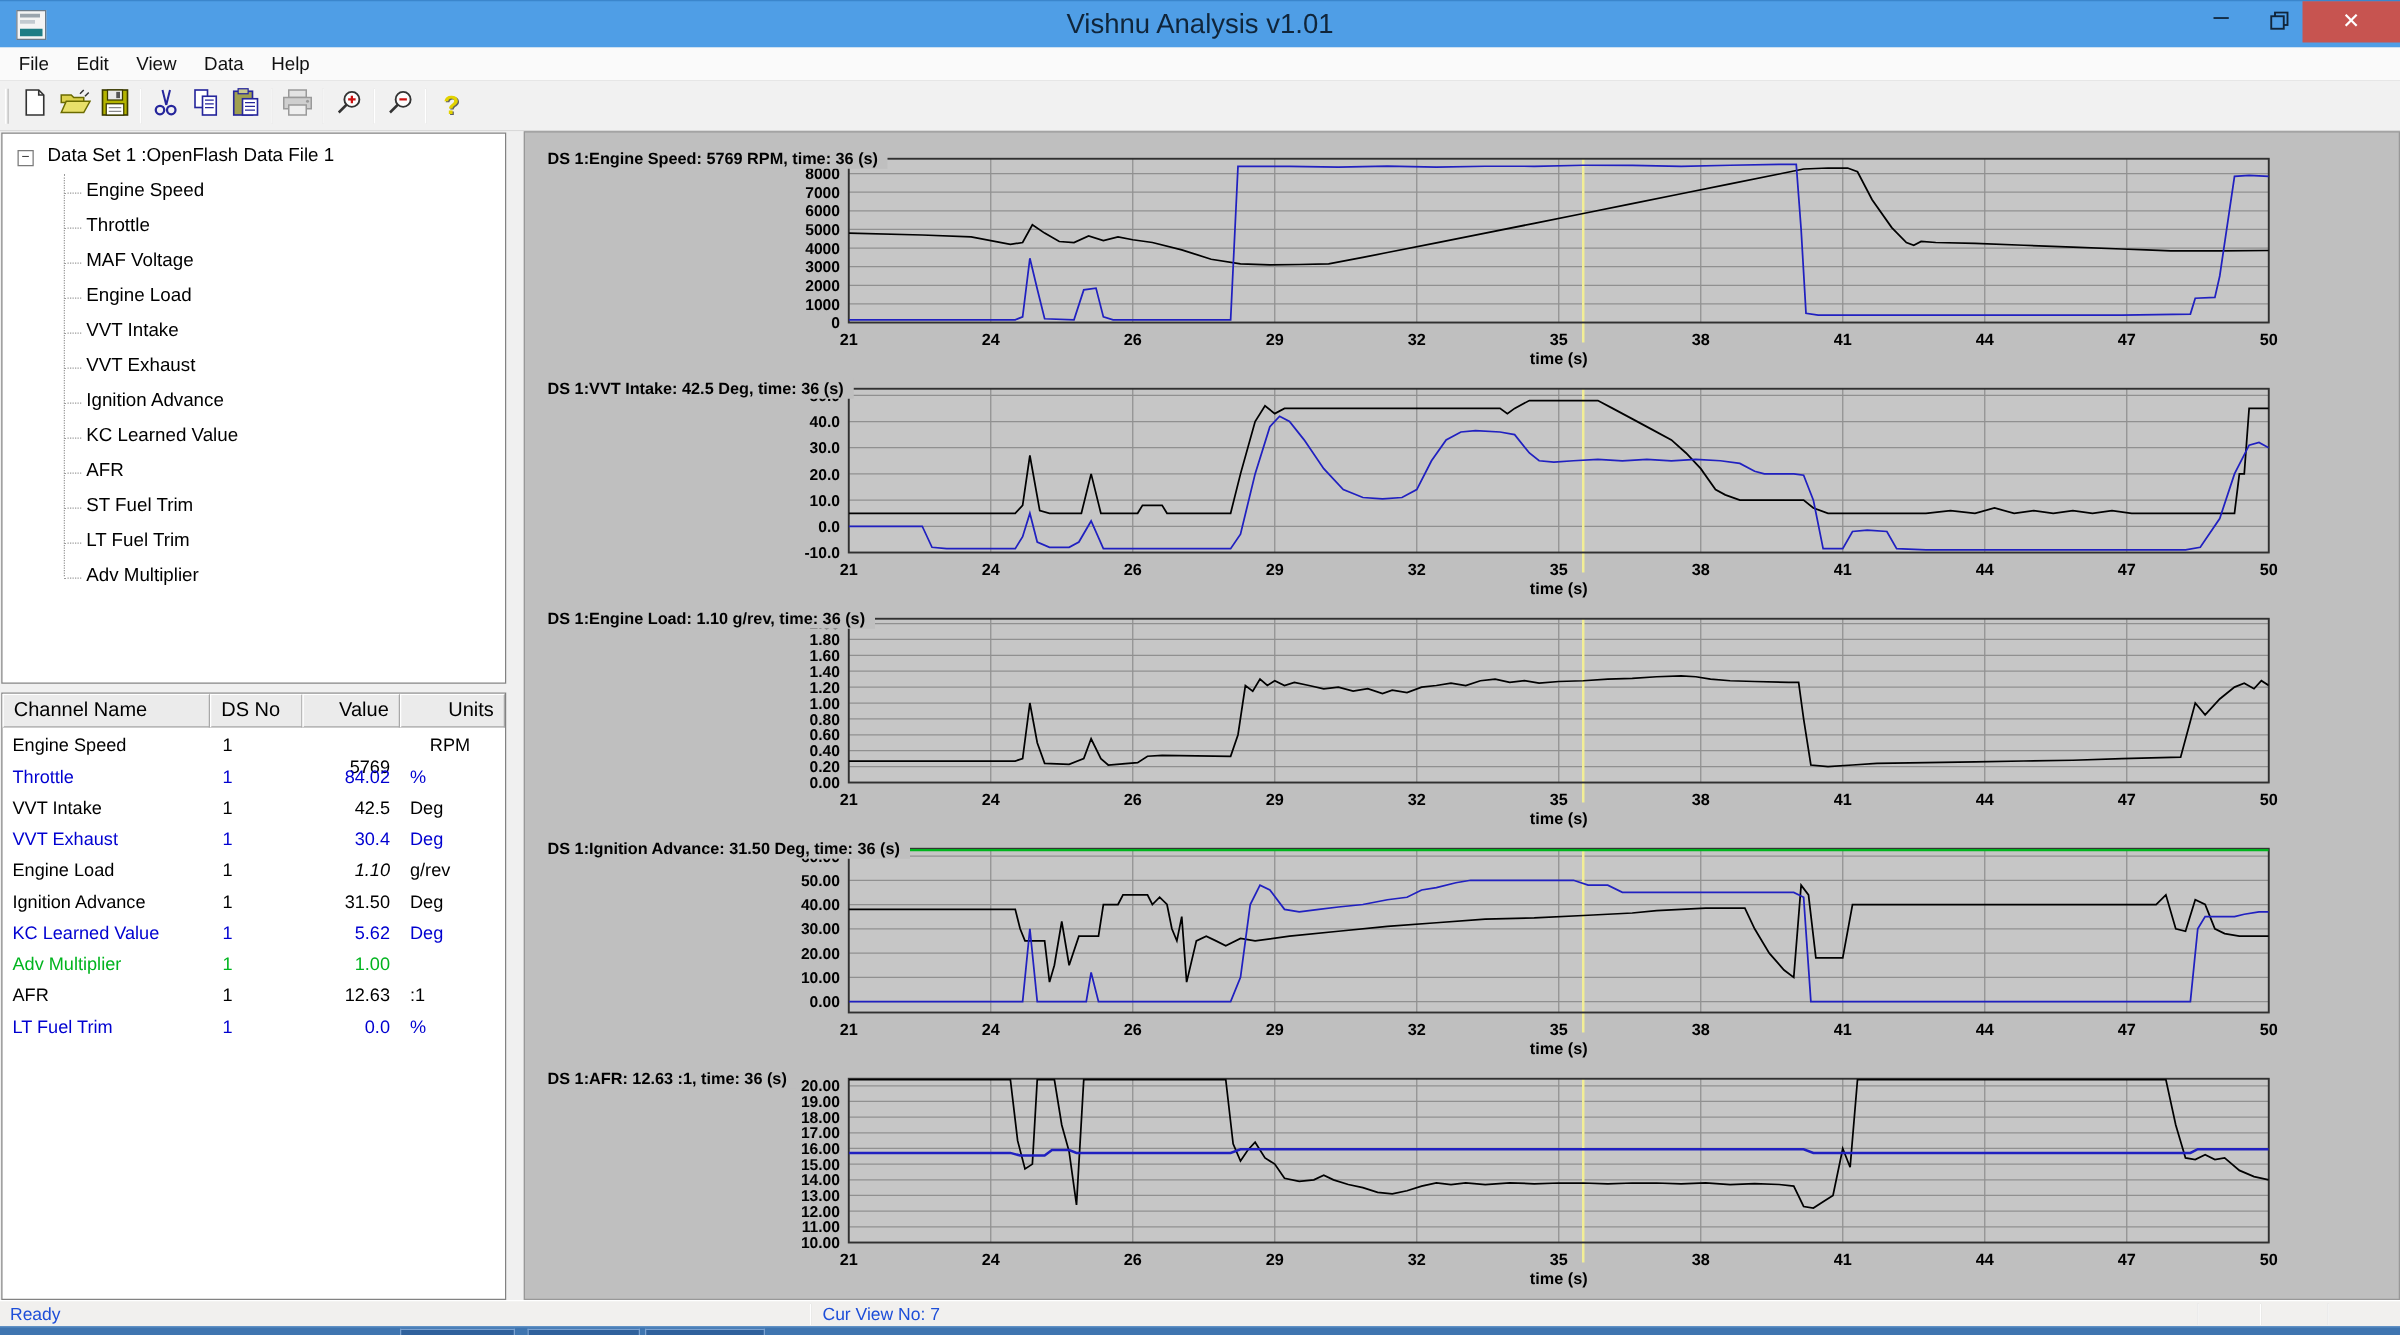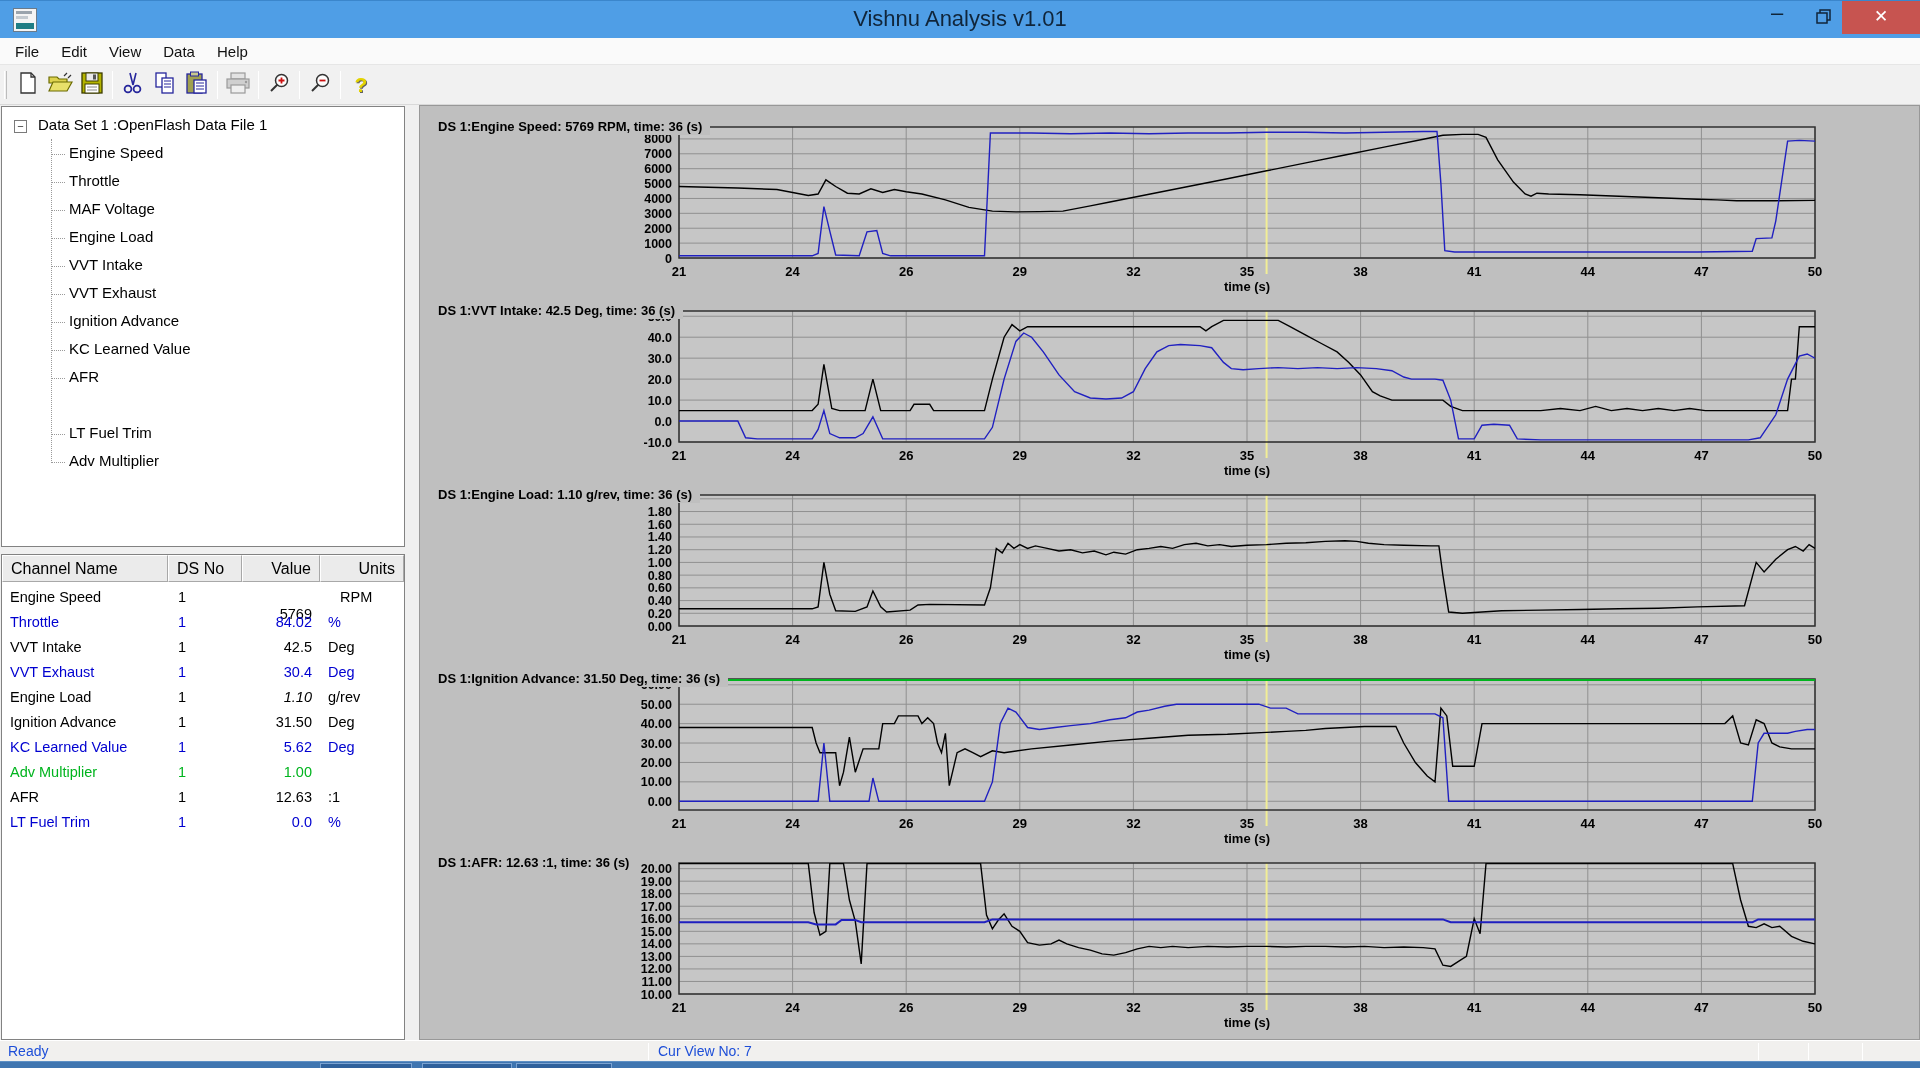--- a/index.html
+++ b/index.html
@@ -221,20 +221,24 @@
         <div class="tree-item-label">Ignition Advance</div>
       </div>
       <div class="tree-item" style="top: 230px; left: 0px; width: 100%;">
         <div class="tree-stub"></div>
         <div class="tree-item-label">KC Learned Value</div>
       </div>
       <div class="tree-item" style="top: 258px; left: 0px; width: 100%;">
         <div class="tree-stub"></div>
         <div class="tree-item-label">AFR</div>
       </div>
+      <div class="tree-item" style="top: 286px; left: 0px; width: 100%;">
+        <div class="tree-stub"></div>
+        <div class="tree-item-label">ST Fuel Trim</div>
+      </div>
       <div class="tree-item" style="top: 314px; left: 0px; width: 100%;">
         <div class="tree-stub"></div>
         <div class="tree-item-label">LT Fuel Trim</div>
       </div>
       <div class="tree-item" style="top: 342px; left: 0px; width: 100%;">
         <div class="tree-stub"></div>
         <div class="tree-item-label">Adv Multiplier</div>
       </div>
     </div>
   <div class="splitter-h"></div>
@@ -242,21 +246,21 @@
       <div class="lv-header">
         <div class="lv-hcell" style="left: 0px; width: 166px; text-align: left;">Channel Name</div>
         <div class="lv-hcell" style="left: 166px; width: 74px; text-align: left;">DS No</div>
         <div class="lv-hcell" style="left: 240px; width: 78px; text-align: right;">Value</div>
         <div class="lv-hcell" style="left: 318px; width: 84px; text-align: right;">Units</div>
       </div>
       <div class="lv-row" style="top: 30px; color: rgb(0, 0, 0);">
         <div class="lv-cell" style="left: 0px; width: 166px; text-align: left; padding: 0px 8px;">Engine Speed</div>
         <div class="lv-cell" style="left: 166px; width: 74px; text-align: left; padding: 0px 10px;">1</div>
         <div class="lv-cell" style="left: 240px; width: 78px; text-align: right; padding: 0px 8px; margin-top: 17px;">5769</div>
-        <div class="lv-cell" style="left: 330px; width: 84px; text-align: left; padding: 0px 8px;">RPM</div>
+        <div class="lv-cell" style="left: 316px; width: 84px; text-align: center; padding: 0px 8px;">RPM</div>
       </div>
       <div class="lv-row" style="top: 55px; color: rgb(0, 0, 208);">
         <div class="lv-cell" style="left: 0px; width: 166px; text-align: left; padding: 0px 8px;">Throttle</div>
         <div class="lv-cell" style="left: 166px; width: 74px; text-align: left; padding: 0px 10px;">1</div>
         <div class="lv-cell" style="left: 240px; width: 78px; text-align: right; padding: 0px 8px;">84.02</div>
         <div class="lv-cell" style="left: 318px; width: 84px; text-align: left; padding: 0px 8px;">%</div>
       </div>
       <div class="lv-row" style="top: 80px; color: rgb(0, 0, 0);">
         <div class="lv-cell" style="left: 0px; width: 166px; text-align: left; padding: 0px 8px;">VVT Intake</div>
         <div class="lv-cell" style="left: 166px; width: 74px; text-align: left; padding: 0px 10px;">1</div>

